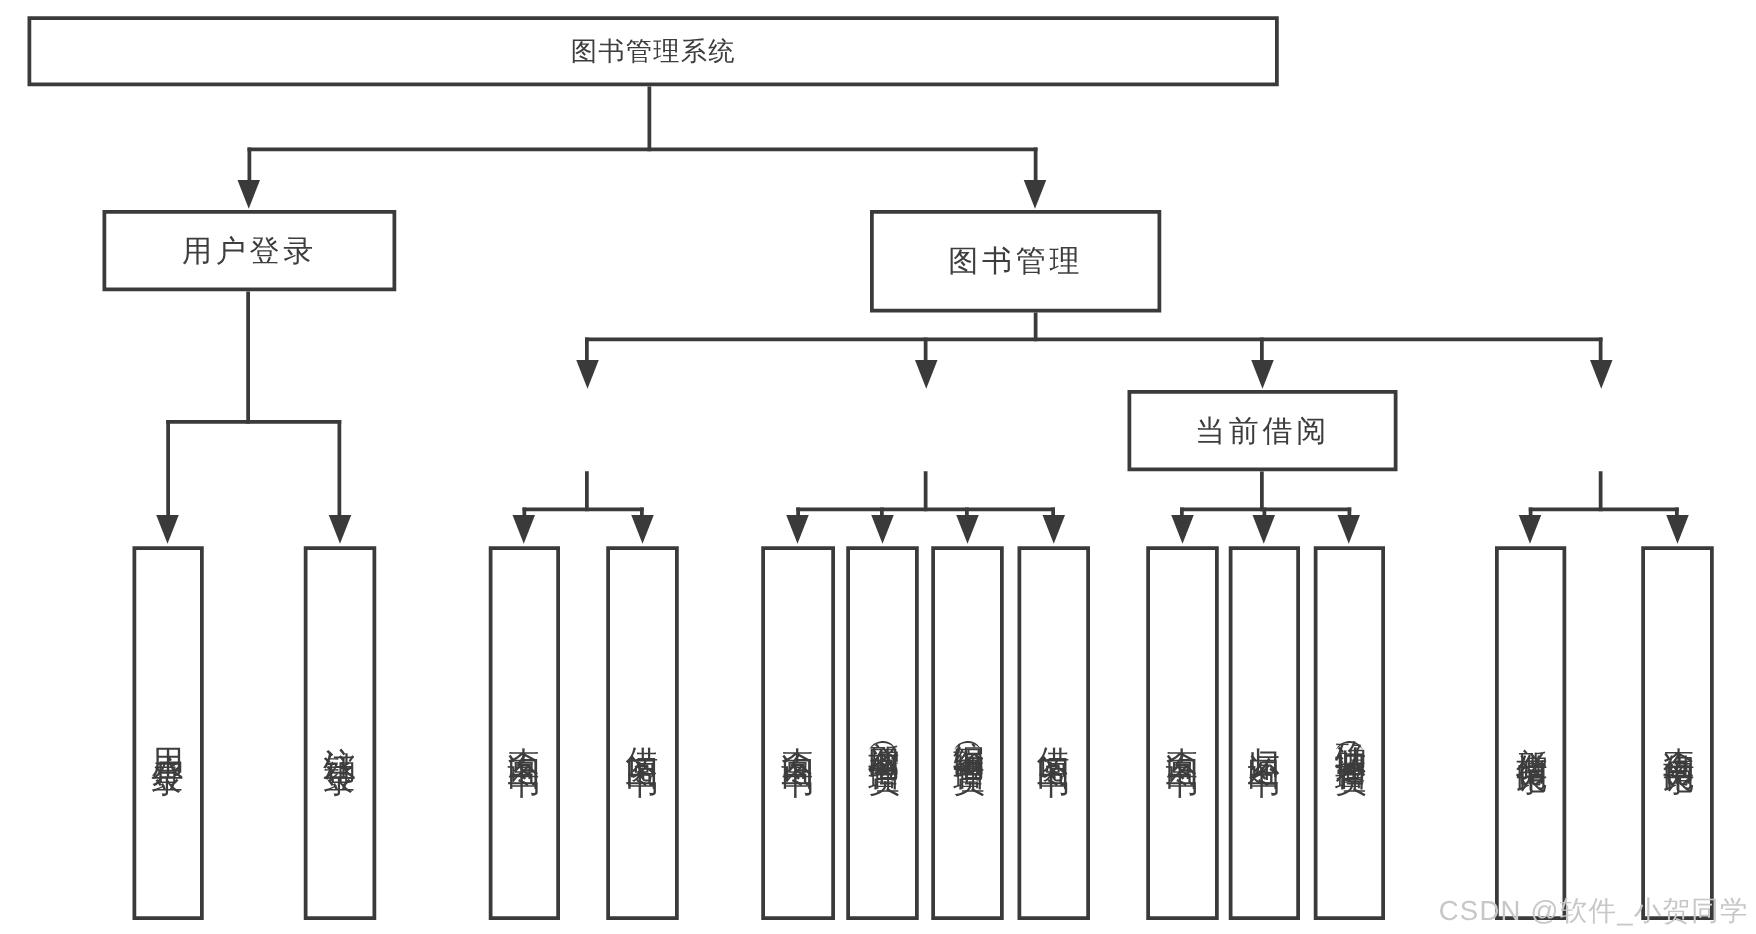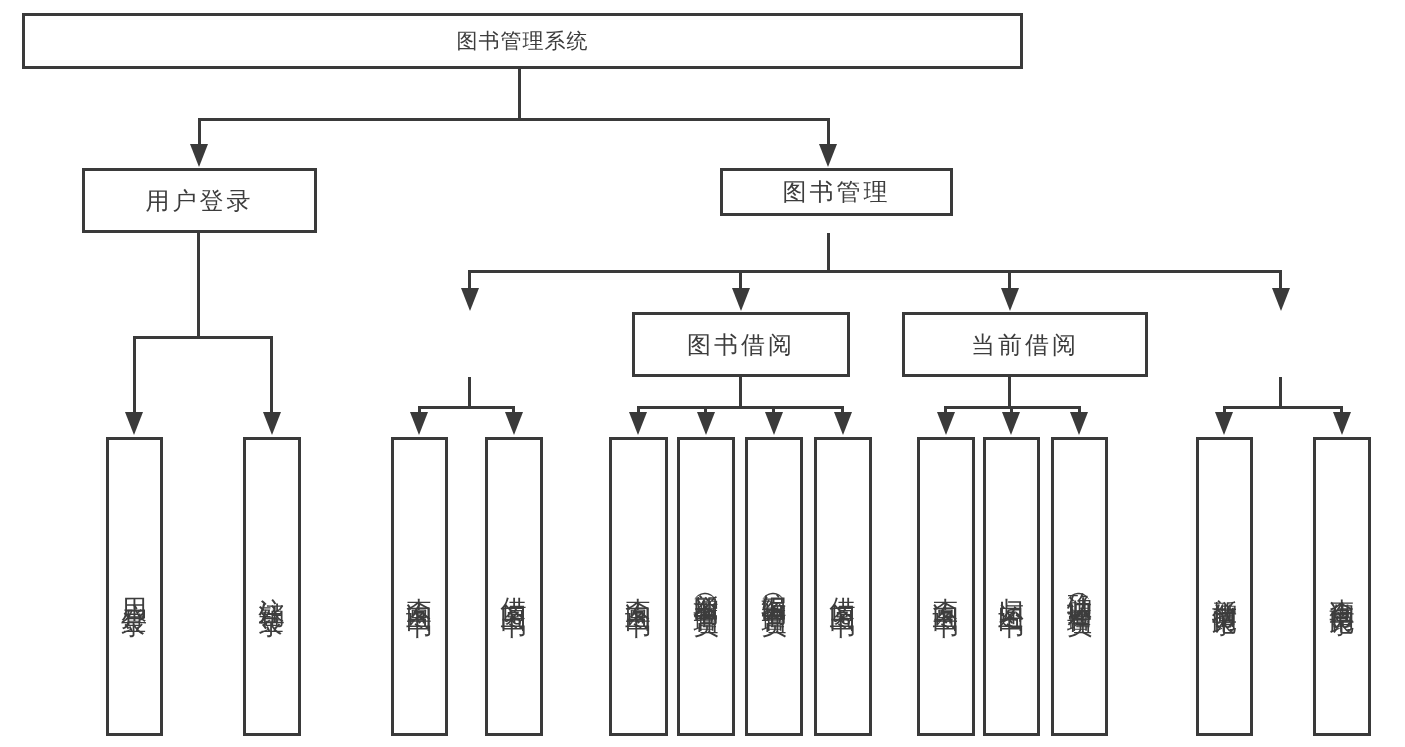--- a/index.html
+++ b/index.html
@@ -51,21 +51,21 @@
   <div class="vline" style="left:518px;top:69px;height:52px;"></div>
   <div class="hline" style="left:198px;top:118px;width:632px;"></div>
   <div class="vline" style="left:198px;top:118px;height:30px;"></div>
   <div class="arrowhead" style="left:190px;top:144px;"></div>
   <div class="vline" style="left:827px;top:118px;height:30px;"></div>
   <div class="arrowhead" style="left:819px;top:144px;"></div>
 
   <div class="box hbox" style="left:82px;top:168px;width:235px;height:65px;">
     <span>用户登录</span>
   </div>
-  <div class="box hbox" style="left:720px;top:168px;width:233px;height:48px;">
+  <div class="box hbox" style="left:696px;top:168px;width:233px;height:82px;">
     <span>图书管理</span>
   </div>
 
   <div class="vline" style="left:197px;top:233px;height:106px;"></div>
   <div class="hline" style="left:133px;top:336px;width:140px;"></div>
   <div class="vline" style="left:133px;top:336px;height:80px;"></div>
   <div class="arrowhead" style="left:125px;top:412px;"></div>
   <div class="vline" style="left:270px;top:336px;height:80px;"></div>
   <div class="arrowhead" style="left:263px;top:412px;"></div>
 
@@ -73,24 +73,21 @@
   <div class="hline" style="left:468px;top:270px;width:814px;"></div>
   <div class="vline" style="left:468px;top:270px;height:22px;"></div>
   <div class="arrowhead" style="left:461px;top:288px;"></div>
   <div class="vline" style="left:739px;top:270px;height:22px;"></div>
   <div class="arrowhead" style="left:732px;top:288px;"></div>
   <div class="vline" style="left:1008px;top:270px;height:22px;"></div>
   <div class="arrowhead" style="left:1001px;top:288px;"></div>
   <div class="vline" style="left:1279px;top:270px;height:22px;"></div>
   <div class="arrowhead" style="left:1272px;top:288px;"></div>
 
-  <div class="box hbox" style="left:632px;top:312px;width:218px;height:65px;">
-    <span>图书借阅</span>
-  </div>
-  <div class="box hbox" style="left:902px;top:312px;width:246px;height:65px;">
+  <div class="box hbox" style="left:902px;top:312px;width:216px;height:65px;">
     <span>当前借阅</span>
   </div>
 
   <div class="vline" style="left:468px;top:377px;height:32px;"></div>
   <div class="hline" style="left:418px;top:406px;width:97px;"></div>
   <div class="vline" style="left:418px;top:406px;height:10px;"></div>
   <div class="arrowhead" style="left:410px;top:412px;"></div>
   <div class="vline" style="left:512px;top:406px;height:10px;"></div>
   <div class="arrowhead" style="left:505px;top:412px;"></div>
 
@@ -158,14 +155,15 @@
     <span>确认归还（管理员）</span>
   </div>
 
   <div class="box vbox long" style="left:1196px;top:437px;width:57px;height:299px;">
     <span>新增借阅记录</span>
   </div>
   <div class="box vbox long" style="left:1313px;top:437px;width:58px;height:299px;">
     <span>查询借阅记录</span>
   </div>
 
+  <div class="watermark">CSDN @软件_小贺同学</div>
 
 </div>
 
 </body></html>

